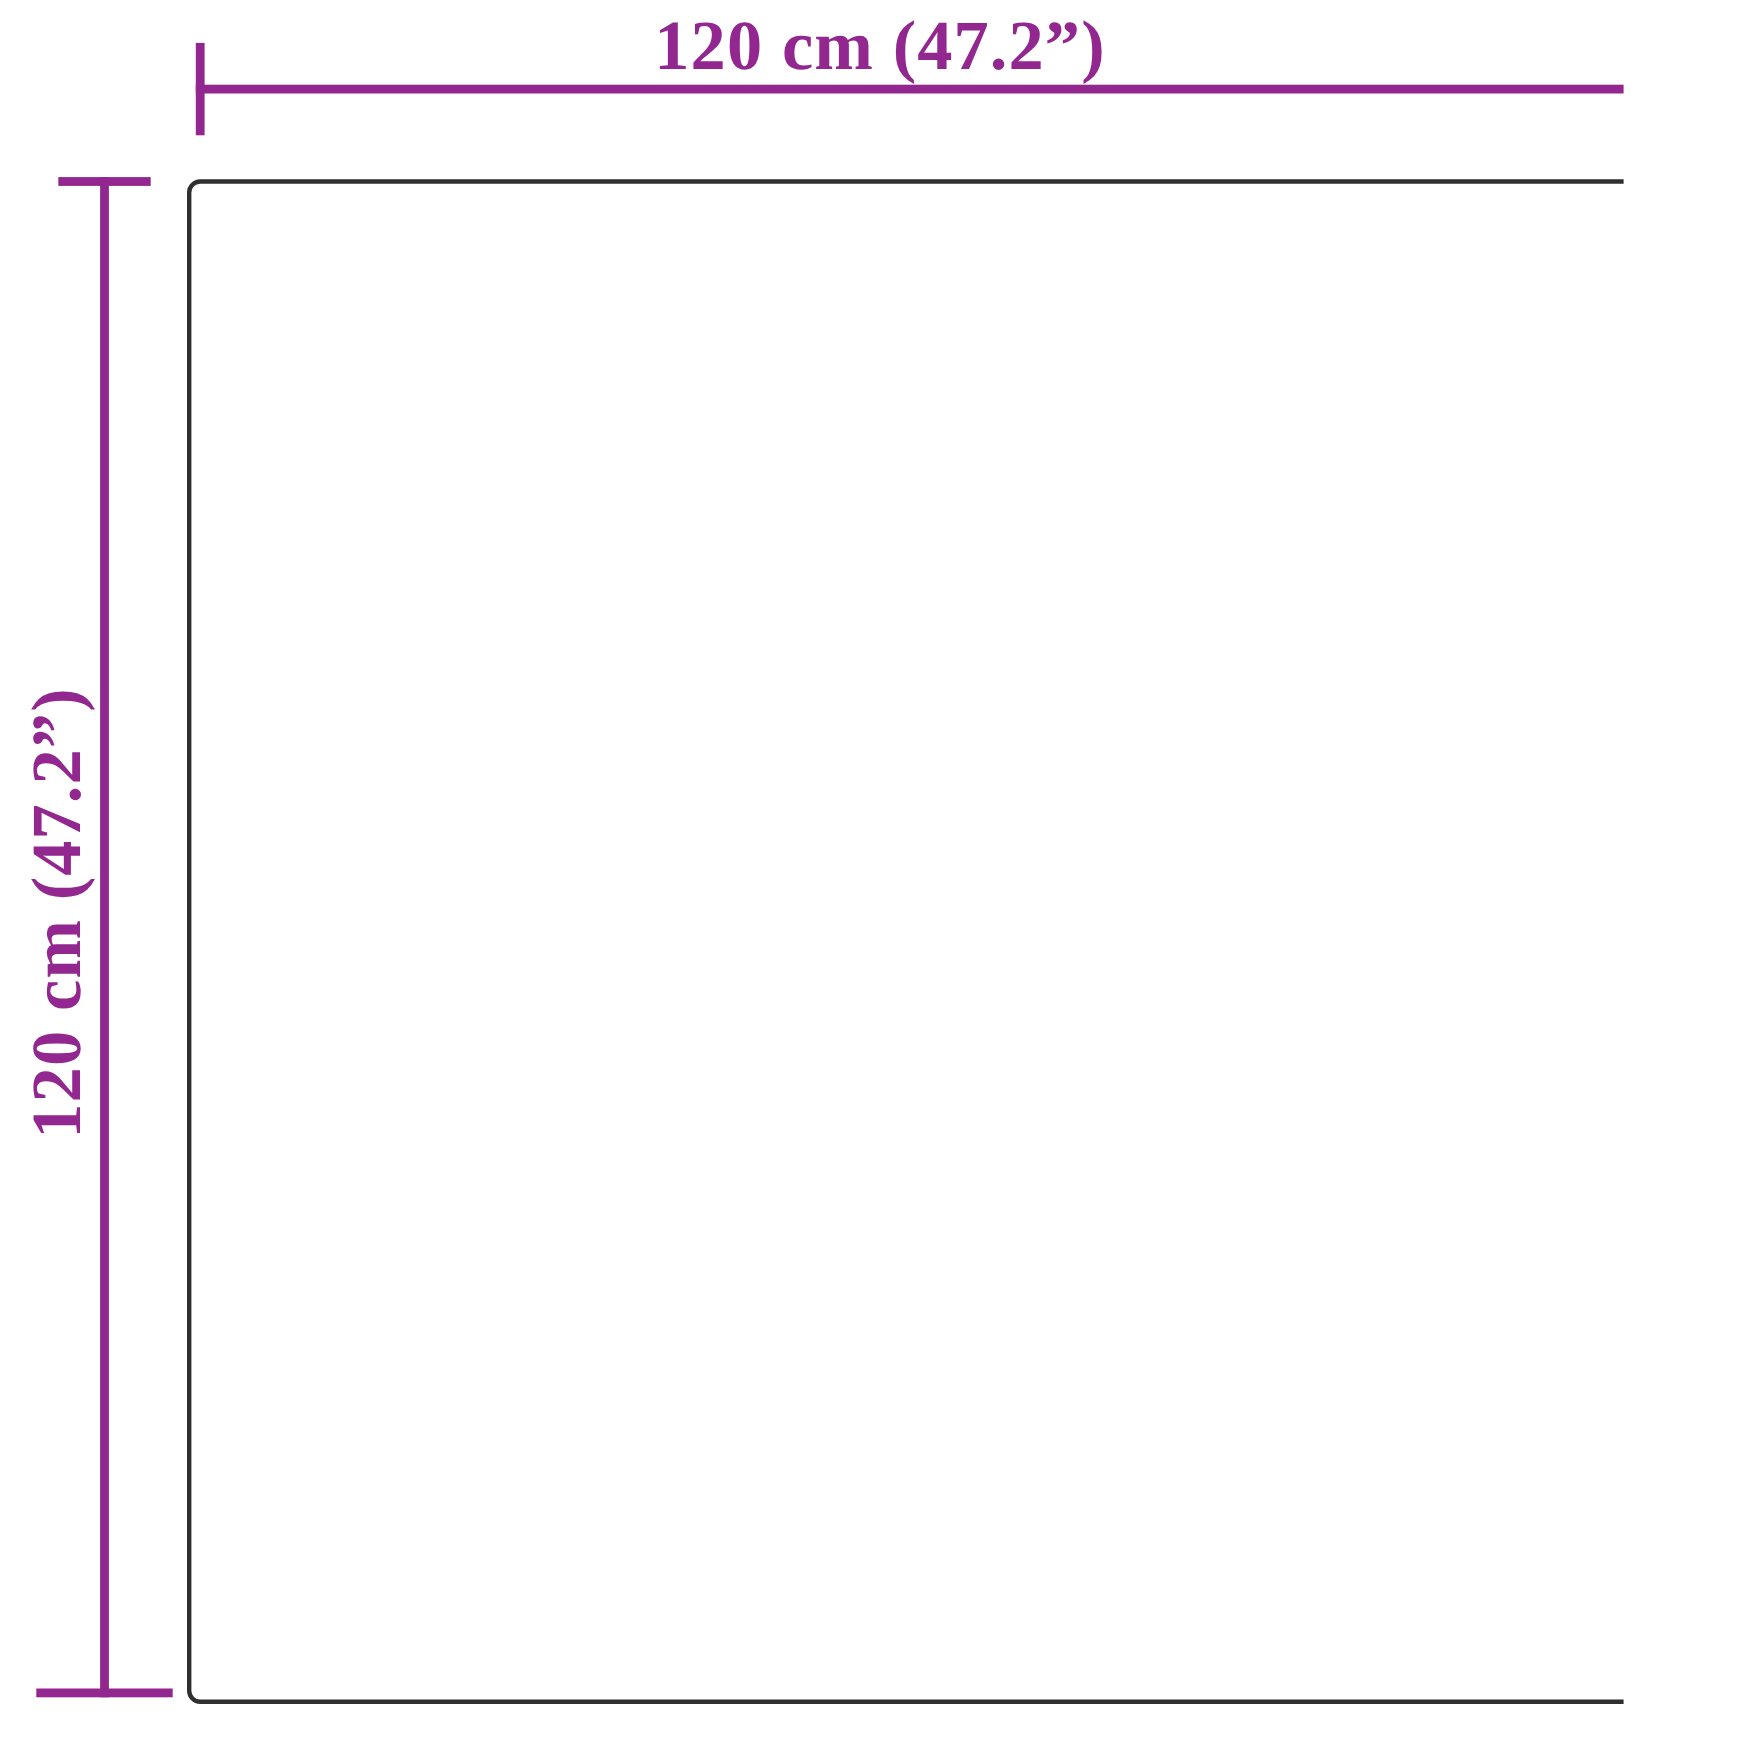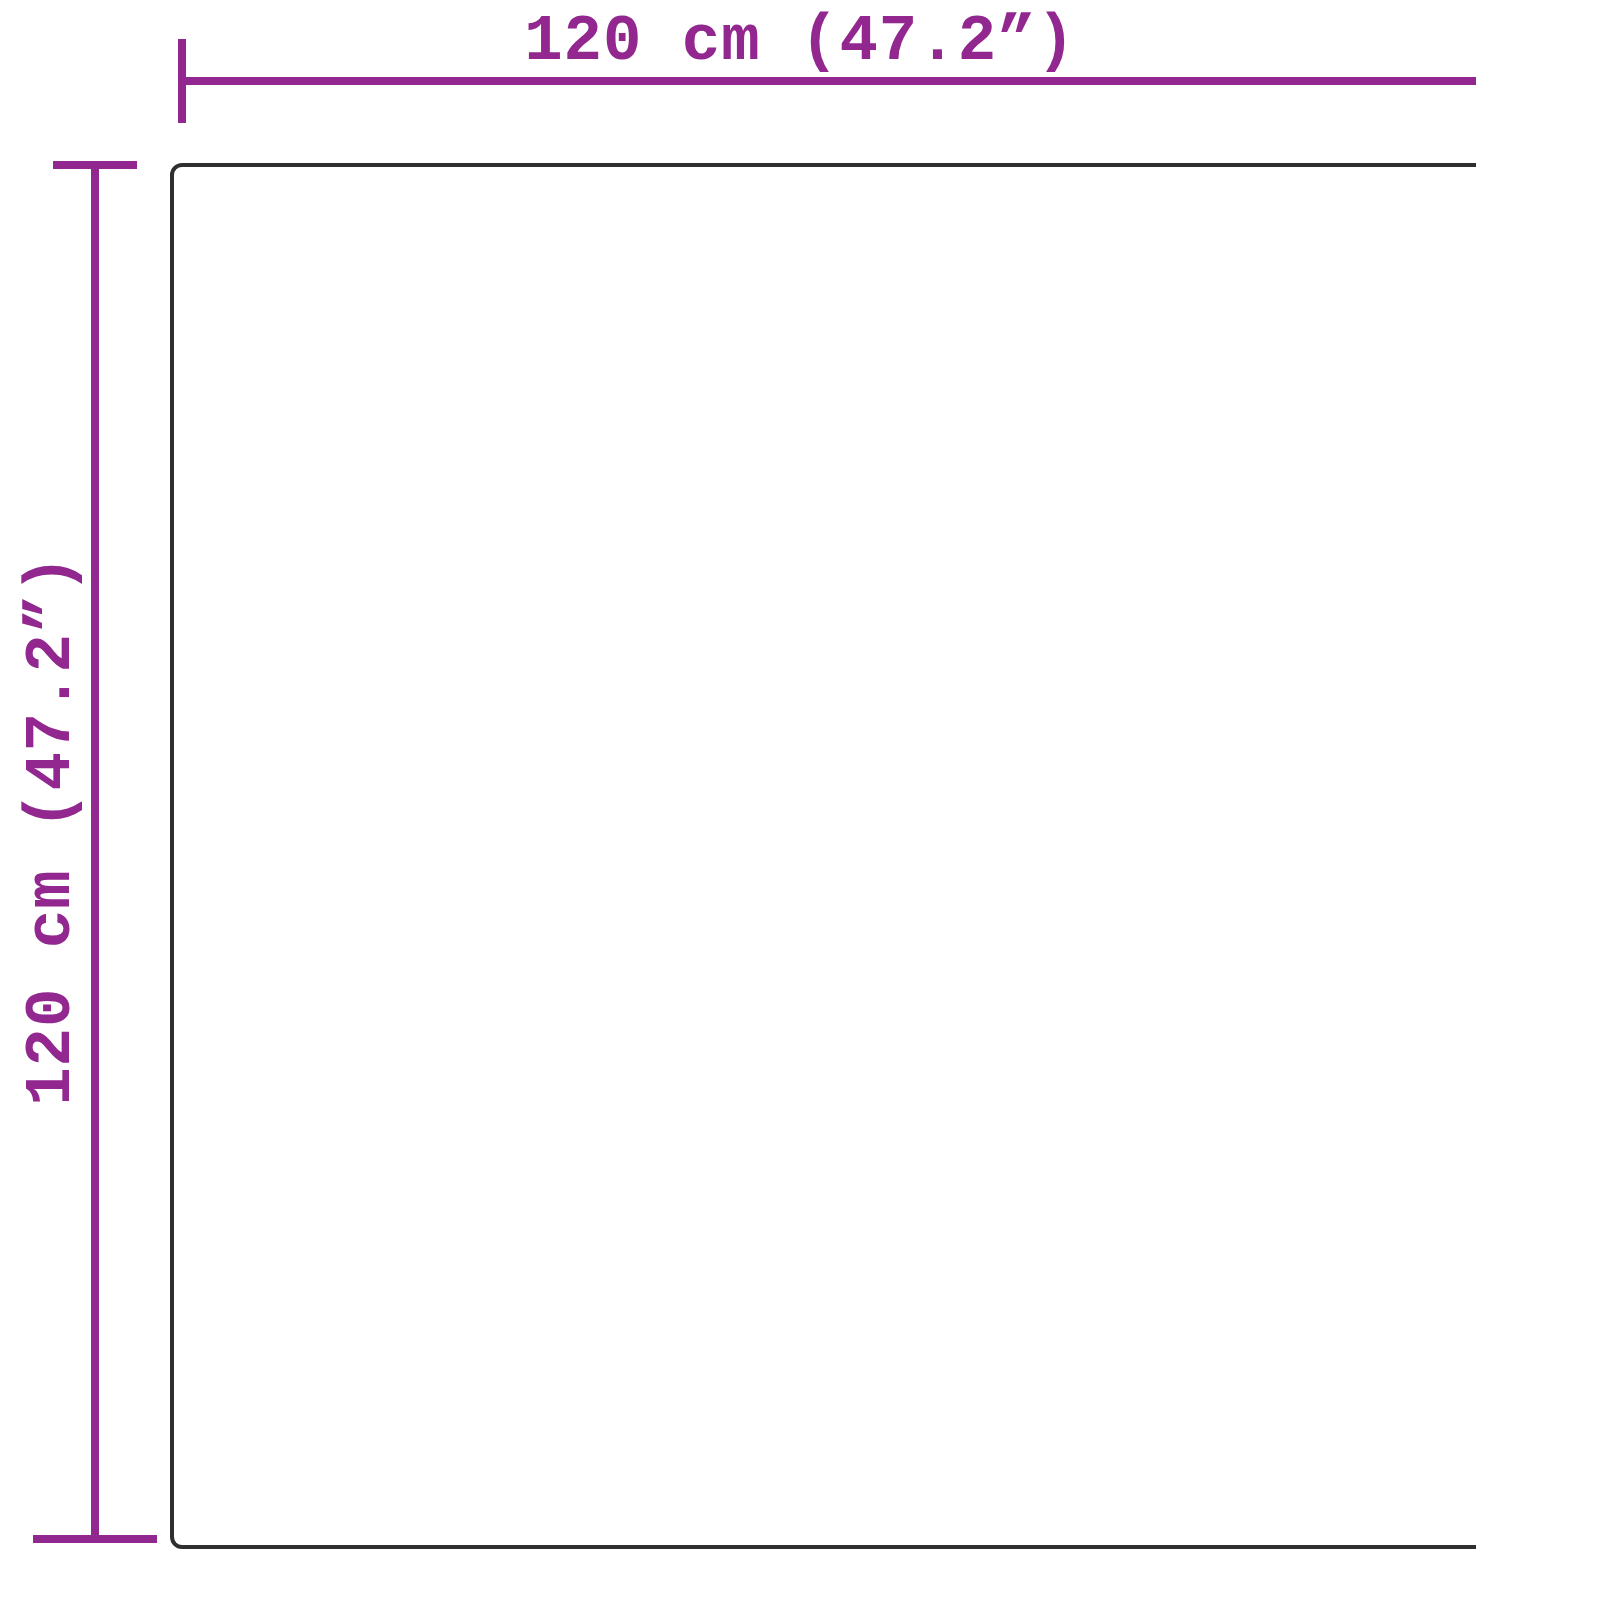--- a/index.html
+++ b/index.html
@@ -6,21 +6,21 @@
     margin: 0;
     padding: 0;
     background: #ffffff;
   }
   .canvas {
     position: relative;
     width: 1476px;
     height: 1600px;
     background: var(--bg, #ffffff);
     overflow: hidden;
-    font-family: Liberation Mono, monospace;
+    font-family: Liberation Serif, serif;
   }
   
   .outline-square {
     position: absolute;
     left: 170px;
     top: 163px;
     width: 1388px;
     height: 1386px;
     box-sizing: border-box;
     border: 4px solid var(--outline, #2f2f2f);

